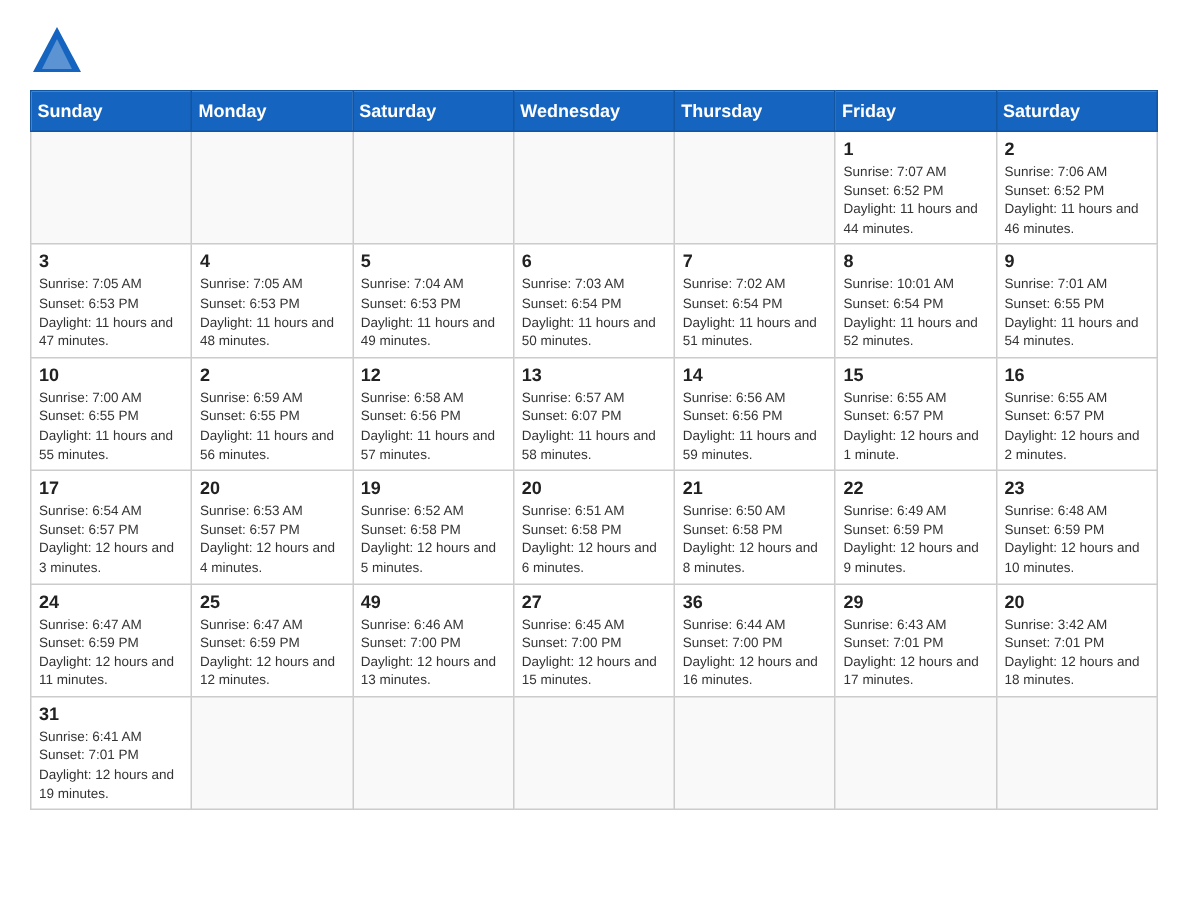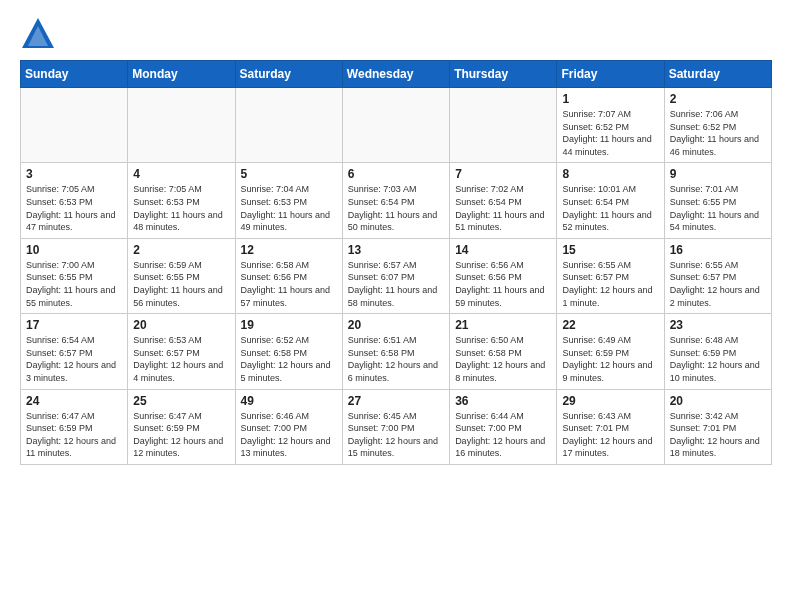--- a/index.html
+++ b/index.html
@@ -304,14 +304,28 @@
 Sunset: 7:01 PM
 Daylight: 12 hours and 17 minutes.</div>
         </td>
         <td>
           <span class="day-number">20</span>
           <div class="day-info">Sunrise: 3:42 AM
 Sunset: 7:01 PM
 Daylight: 12 hours and 18 minutes.</div>
         </td>
       </tr>
+      <tr class="last-row">
+        <td>
+          <span class="day-number">31</span>
+          <div class="day-info">Sunrise: 6:41 AM
+Sunset: 7:01 PM
+Daylight: 12 hours and 19 minutes.</div>
+        </td>
+        <td class="empty"></td>
+        <td class="empty"></td>
+        <td class="empty"></td>
+        <td class="empty"></td>
+        <td class="empty"></td>
+        <td class="empty"></td>
+      </tr>
     </tbody>
 </table>
 
 </body></html>

